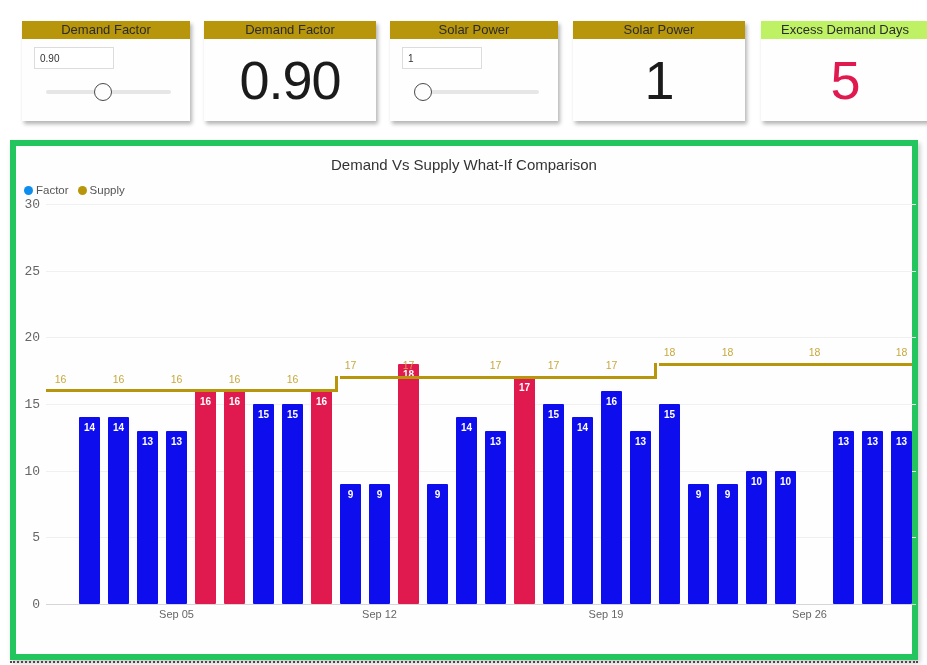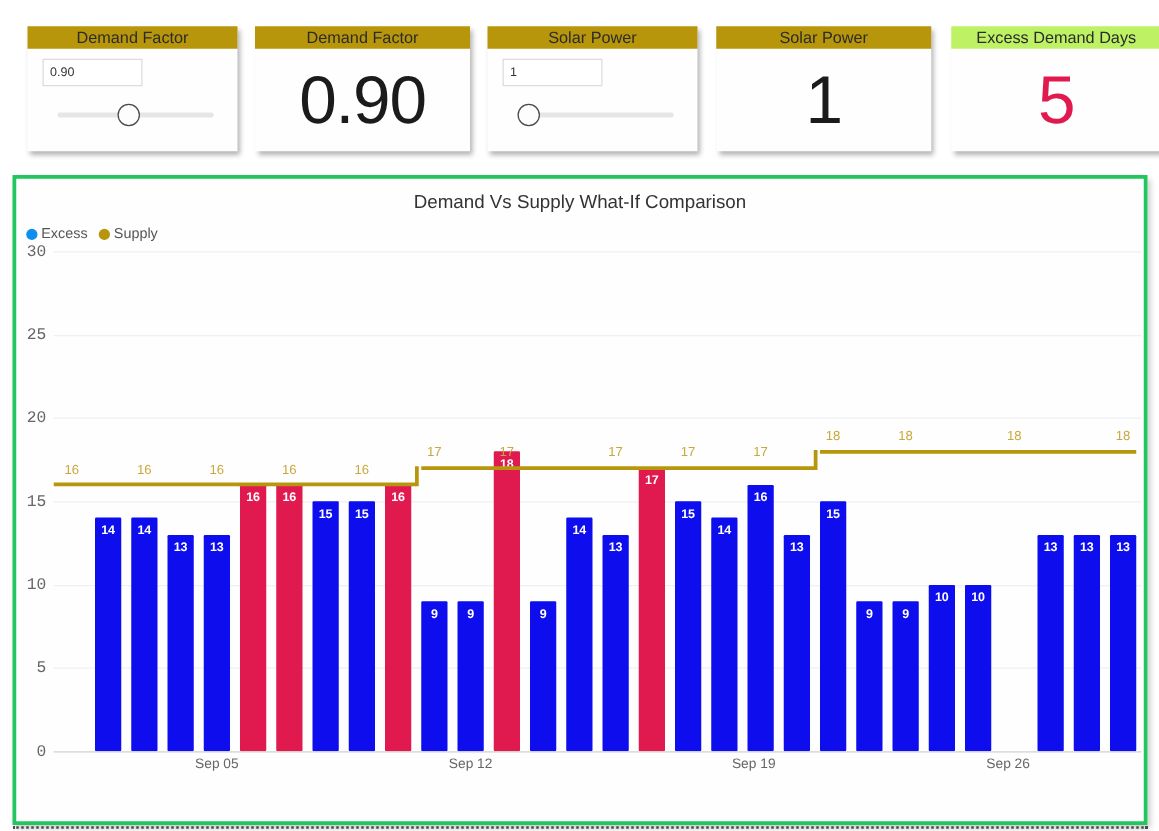--- a/index.html
+++ b/index.html
@@ -56,21 +56,21 @@
     font-size: 54px; font-weight: 400; color: #1b1b1b;
     letter-spacing: -1px;
   }
   .kpi-bignum.alert { color: #e01a4f; }
 
   
   #chart-panel {
     position: absolute; left: 10px; top: 140px;
     width: 908px; height: 520px;
     background: #fefefe;
-    border: 3px solid #22c55e;
+    border: 6px solid #22c55e;
     box-shadow: 2px 3px 5px rgba(0,0,0,0.22);
   }
   #chart-title {
     position: absolute; left: 0; top: 10px; width: 100%;
     text-align: center; font-size: 15px; color: #333;
   }
   #legend {
     position: absolute; left: 8px; top: 38px;
     display: flex; gap: 9px; align-items: center;
     font-size: 11.5px; color: #555;
@@ -180,21 +180,21 @@
         <div class="kpi-bignum alert" style="color: rgb(224, 26, 79);">5</div>
       </div>
     </div>
   </div>
 
 <div id="chart-panel">
   <div id="chart-title">Demand Vs Supply What-If Comparison</div>
   <div id="legend">
       <div class="legend-item">
         <span class="legend-dot" style="background: rgb(13, 142, 238);"></span>
-        <span>Excess</span>
+        <span>Factor</span>
       </div>
       <div class="legend-item">
         <span class="legend-dot" style="background: rgb(184, 150, 11);"></span>
         <span>Supply</span>
       </div>
     </div>
   <div id="plot">
       <div class="gridline" style="top: 400px;"></div>
       <div class="ytick" style="top: 400px;">0</div>
       <div class="gridline" style="top: 333.333px;"></div>

